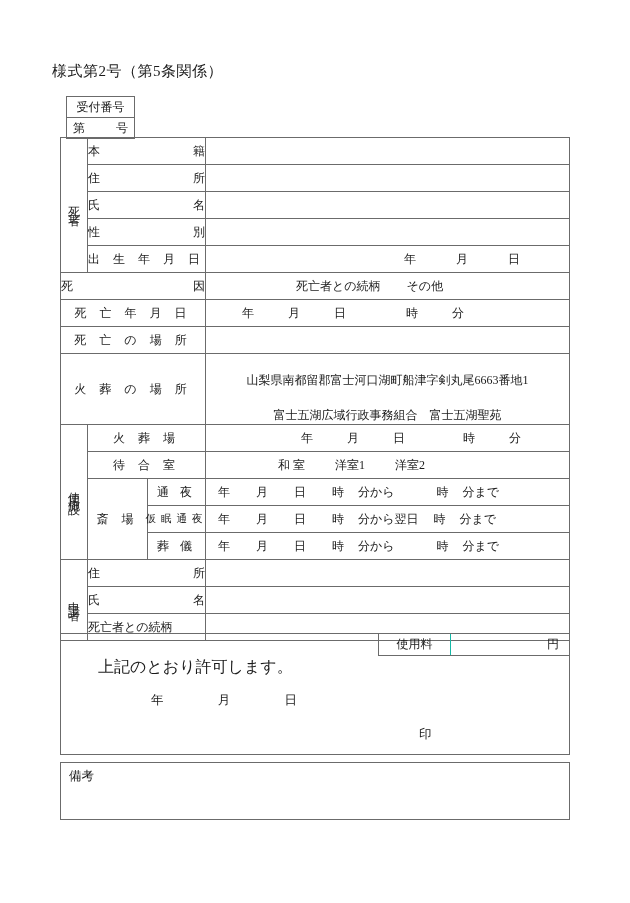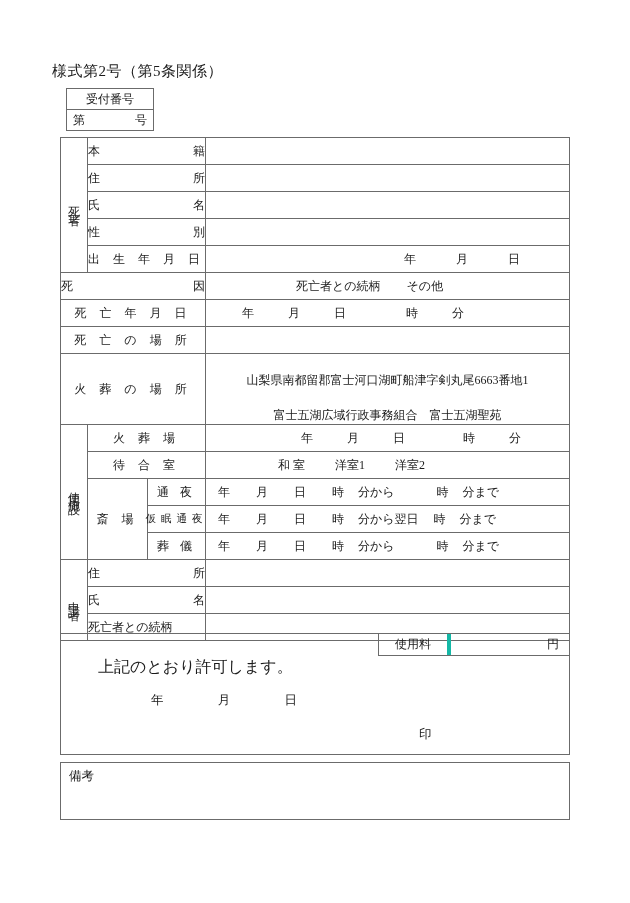--- a/index.html
+++ b/index.html
@@ -30,22 +30,22 @@
     top: 62px;
     font-size: 15px;
     letter-spacing: 0.5px;
     white-space: nowrap;
   }
 
   
   .receipt-box {
     position: absolute;
     left: 66px;
-    top: 88px;
-    width: 88px;
+    top: 96px;
+    width: 69px;
     border: 1px solid #6b6b6b;
     border-bottom: none;
     box-sizing: border-box;
   }
   .receipt-cell {
     height: 21px;
     line-height: 21px;
     font-size: 12px;
     text-align: center;
     border-bottom: 1px solid #6b6b6b;
@@ -155,21 +155,21 @@
     left: 378px;
     top: 633px;
     width: 192px;
     height: 23px;
     border: 1px solid #6b6b6b;
     box-sizing: border-box;
     display: flex;
   }
   .fee-label {
     width: 72px;
-    border-right: 4px solid #14b8a6;
+    border-right: 1px solid #14b8a6;
     font-size: 12px;
     line-height: 21px;
     text-align: center;
     box-sizing: border-box;
     white-space: nowrap;
   }
   .fee-value {
     flex: 1;
     font-size: 12px;
     line-height: 21px;

